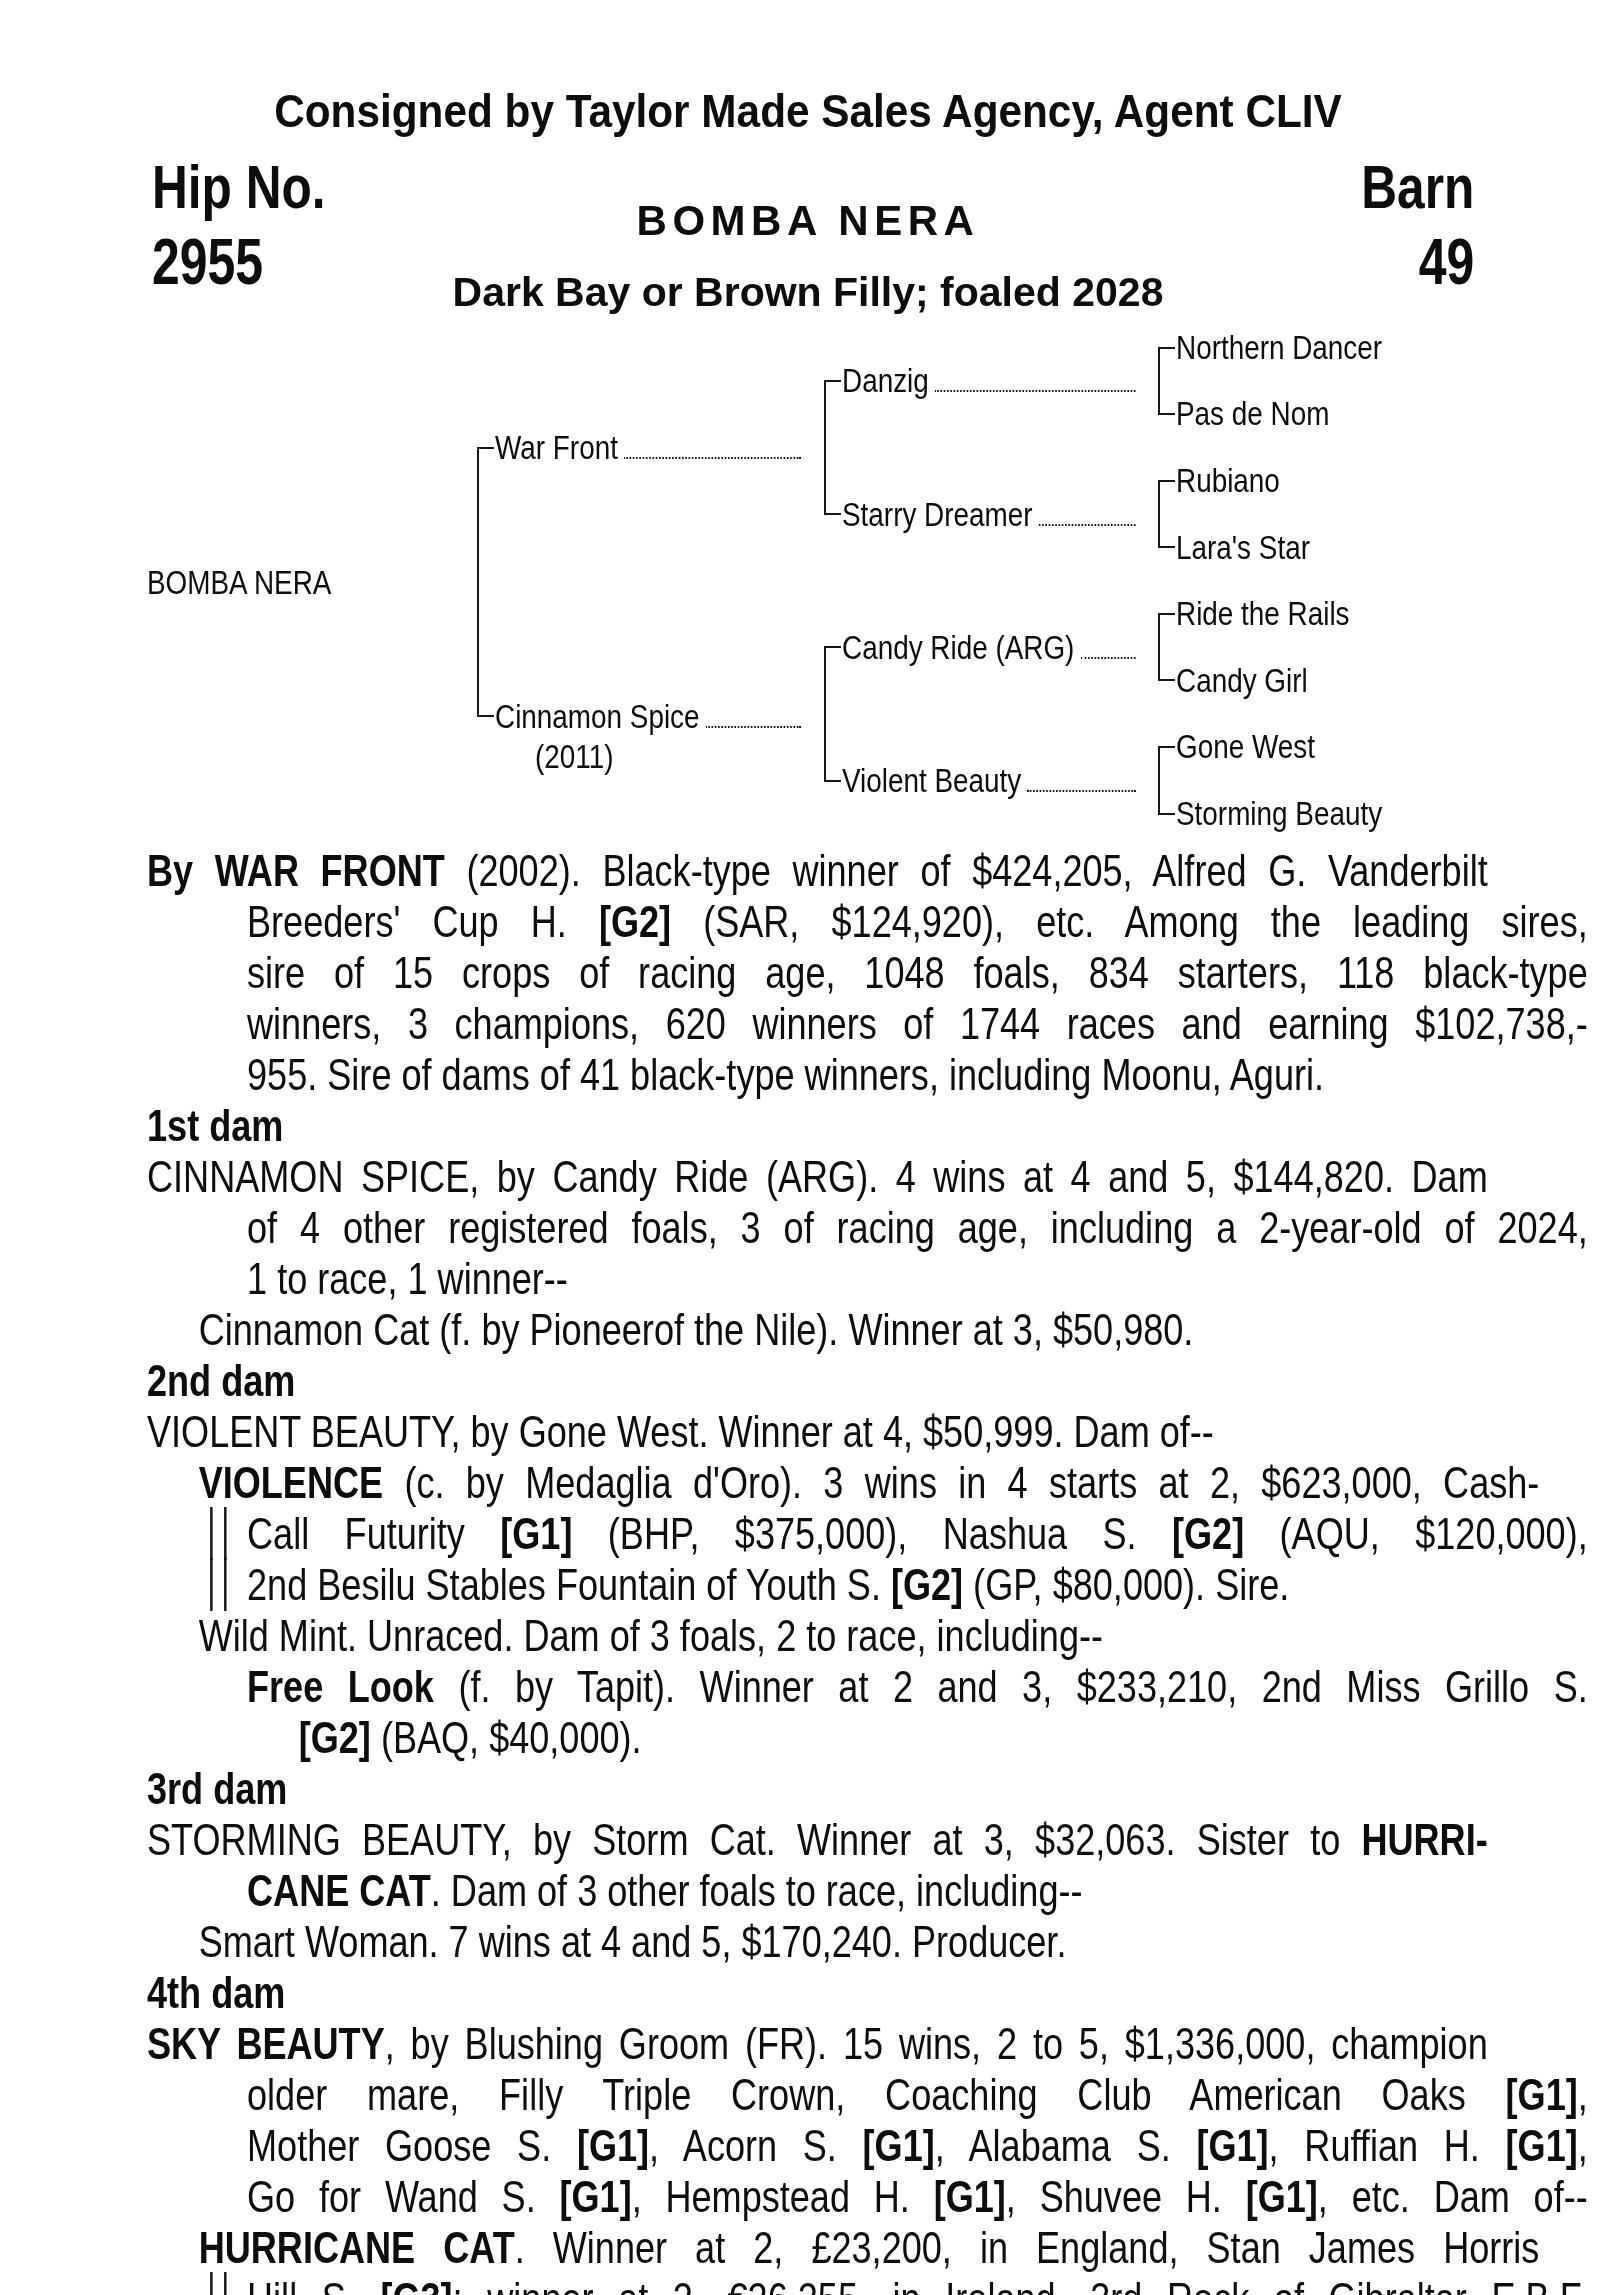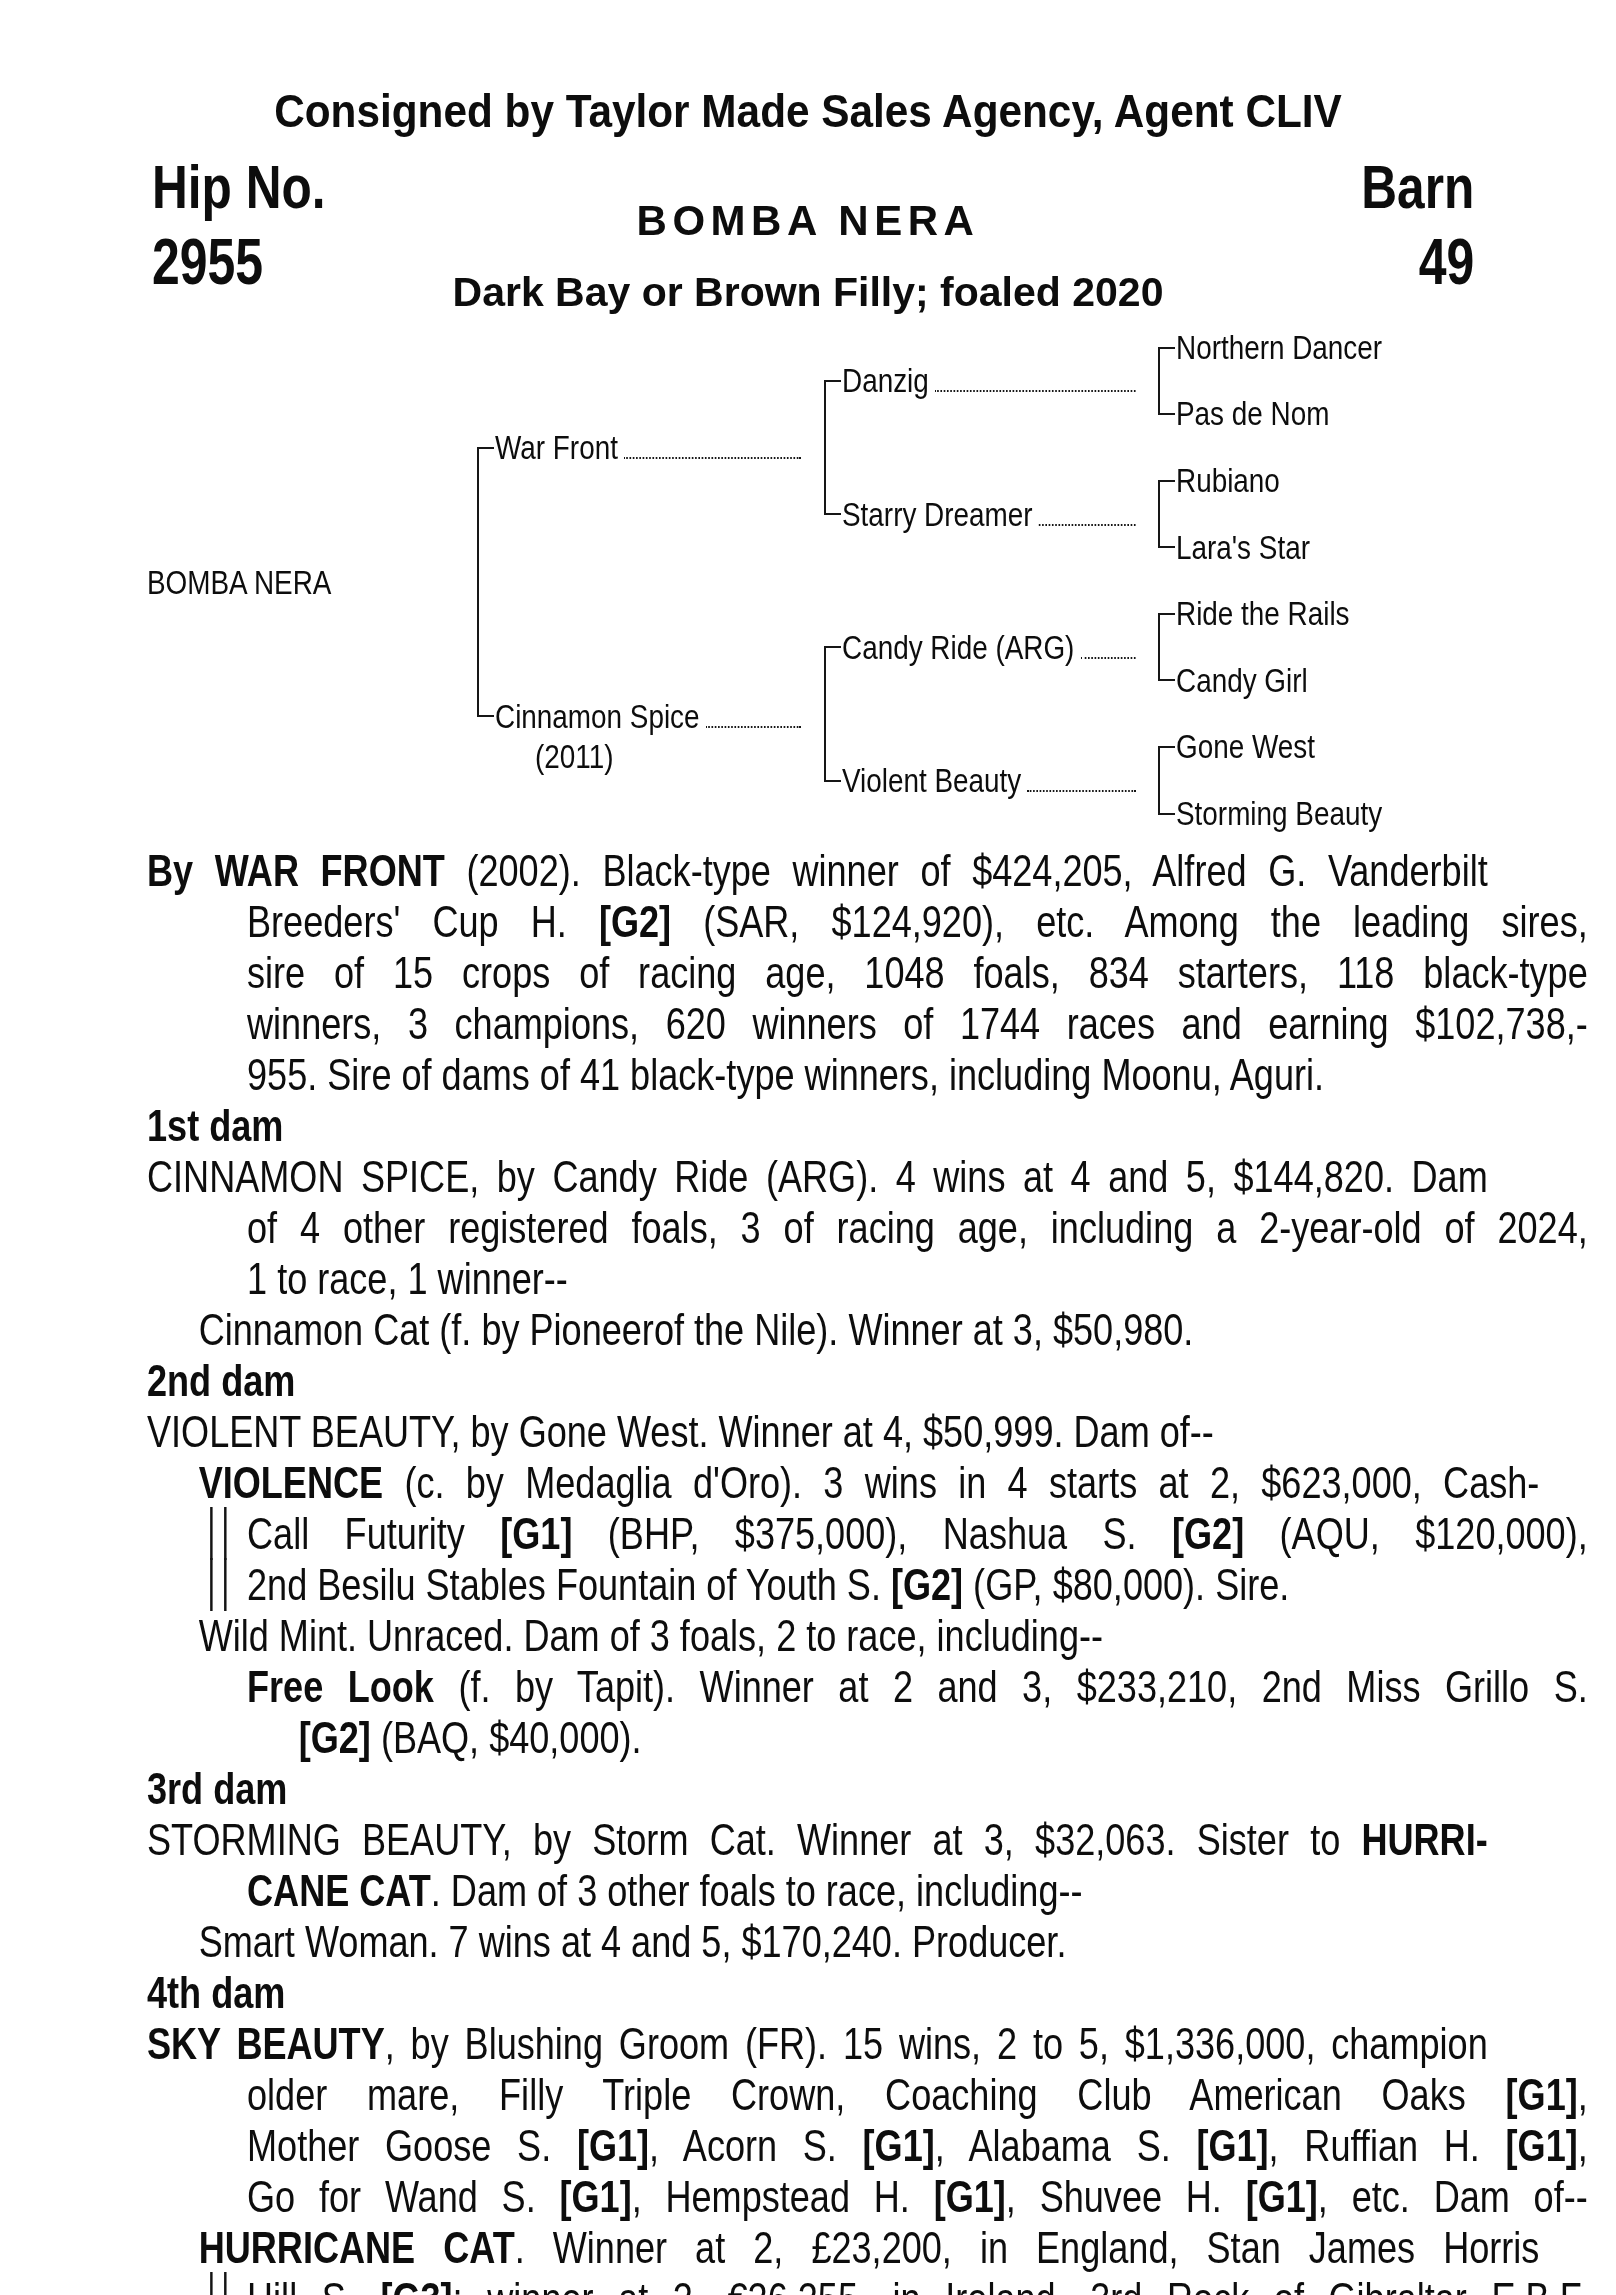--- a/index.html
+++ b/index.html
@@ -85,21 +85,21 @@
 <body>
 
 <div class="page">
 
   <div class="consignor">Consigned by Taylor Made Sales Agency, Agent CLIV</div>
   <div class="hip-label">Hip No.</div>
   <div class="hip-num">2955</div>
   <div class="barn-label">Barn</div>
   <div class="barn-num">49</div>
   <div class="horse-name">BOMBA NERA</div>
-  <div class="horse-desc">Dark Bay or Brown Filly; foaled 2020</div>
+  <div class="horse-desc">Dark Bay or Brown Filly; foaled 2028</div>
 
   <div class="pedigree">
 
     <div class="prow" style="left:147px;top:562px;">
       <span class="pname">BOMBA NERA</span>
     </div>
 
     <div class="prow" style="left:495px;top:427px;width:376px;">
       <span class="pname">War Front</span>
       <span class="dots"></span>

